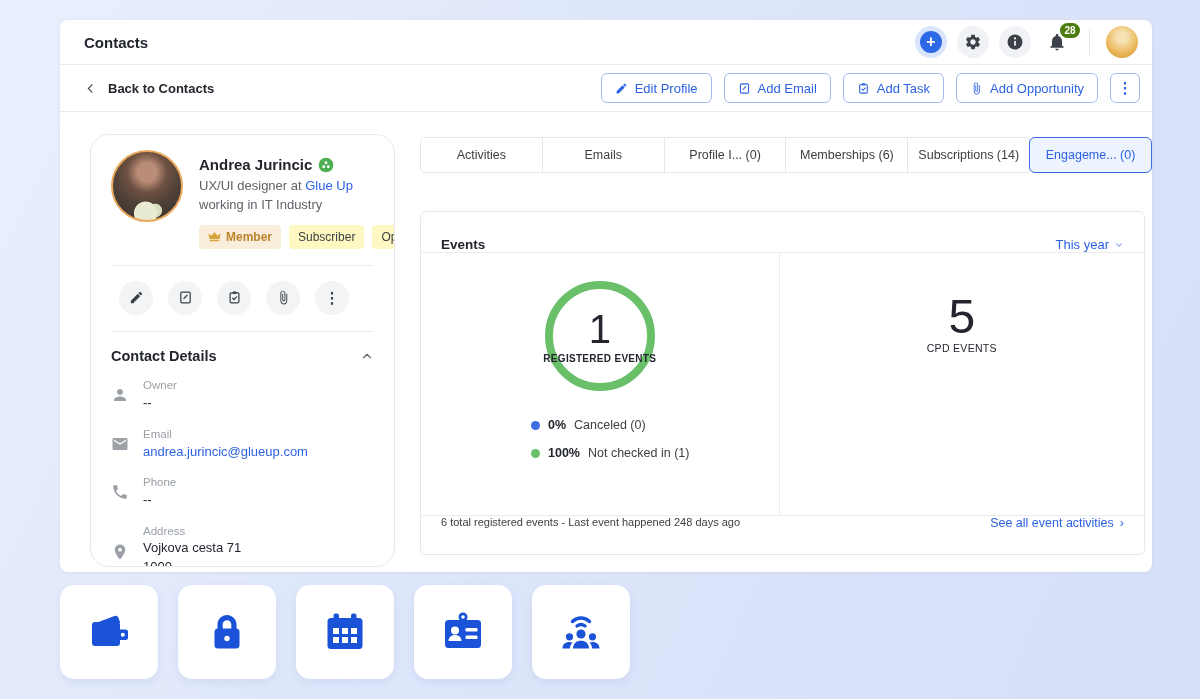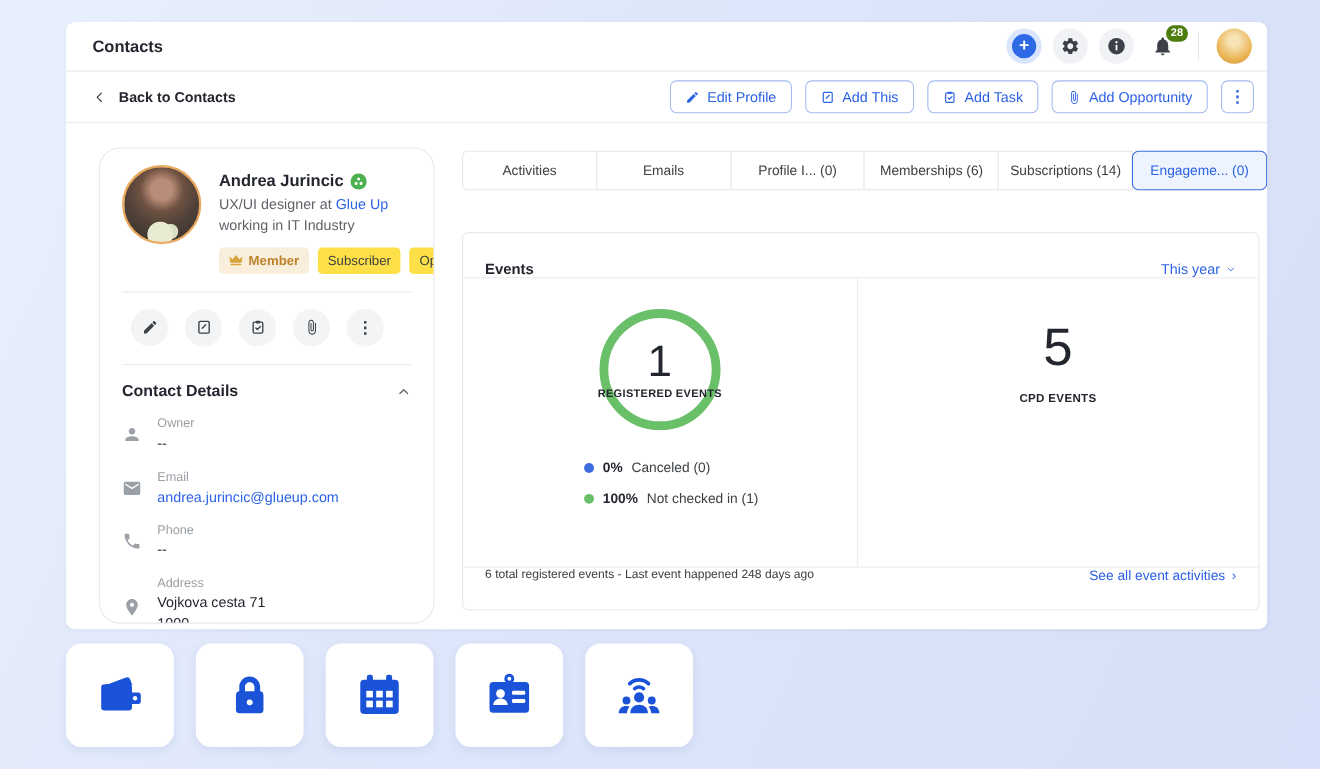--- a/index.html
+++ b/index.html
@@ -53,21 +53,21 @@
   .p-avatar { width:72px; height:72px; min-width:72px; border-radius:50%; border:2px solid #e9a95e; position:relative;
     background: radial-gradient(circle at 48% 90%, #e9ead2 0 16%, transparent 17%),
                 radial-gradient(circle at 62% 86%, #d9dec0 0 9%, transparent 10%),
                 radial-gradient(circle at 50% 30%, #b98d77 0 16%, #6e5142 34%, #4e4038 58%, #353029 100%); }
   .p-name-row { display:flex; align-items:center; gap:6px; margin-top:6px; }
   .p-name { font-size:15px; font-weight:bold; }
   .verified-svg { width:16px; height:16px; }
   .p-role { font-size:13px; color:#5f6368; line-height:1.45; margin-top:4px; }
   .link { color:#2c62e4; cursor:pointer; }
   .badges { display:flex; gap:8px; margin-top:10px; }
-  .pill { font-size:12px; padding:5px 9px; border-radius:4px; background:#fde047; color:#3c4043;
+  .pill { font-size:12px; padding:5px 9px; border-radius:4px; background:#fef9c3; color:#3c4043;
     display:inline-flex; align-items:center; gap:5px; white-space:nowrap; }
   .pill.member { background:#f8eedb; color:#bf832c; font-weight:bold; }
   .pill.member svg { width:13px; height:13px; fill:#d9a33c; }
   .hr { border-top:1px solid #ececf0; margin-top:16px; }
   .icon-row { margin-top:15px; display:flex; gap:15px; padding-left:8px; }
   .circle-btn { width:34px; height:34px; border-radius:50%; border:none; background:#f3f4f6;
     display:flex; align-items:center; justify-content:center; cursor:pointer; color:#3c4149; }
   .circle-btn svg { width:15px; height:15px; }
   .circle-btn.more { font-size:15px; font-weight:bold; color:#3c4149; }
   .cd-head { margin-top:16px; display:flex; align-items:center; justify-content:space-between; cursor:pointer; }
@@ -98,21 +98,21 @@
   .ring { width:110px; height:110px; border:8px solid #6abf69; border-radius:50%; margin:28px auto 0;
     display:flex; flex-direction:column; align-items:center; justify-content:center; }
   .ring-num { font-size:40px; line-height:1; }
   .ring-label { font-size:10px; font-weight:bold; letter-spacing:.3px; white-space:nowrap; margin-top:4px; }
   .legend { margin:27px 0 0 110px; display:flex; flex-direction:column; gap:14px; }
   .leg-item { display:flex; align-items:center; gap:8px; font-size:12.5px; color:#3c4043; }
   .dot { width:9px; height:9px; border-radius:50%; }
   .leg-pct { font-weight:bold; color:#23262e; }
   .ev-right { flex:1; display:flex; flex-direction:column; align-items:center; padding-top:40px; }
   .big-num { font-size:48px; line-height:1; }
-  .big-label { font-size:10.5px; font-weight:bold; letter-spacing:.3px; margin-top:15px; }
+  .big-label { font-size:10.5px; font-weight:normal; letter-spacing:.3px; margin-top:1px; }
   .ev-foot { height:39px; border-top:1px solid #ececf0; display:flex; align-items:flex-start;
     justify-content:space-between; padding:0 20px; }
   .foot-text { font-size:11px; color:#3c4043; }
   .foot-link { font-size:12.5px; color:#2c62e4; display:flex; align-items:center; gap:6px; cursor:pointer; }
   
   .dock { position:absolute; left:60px; top:585px; display:flex; gap:20px; }
   .tile { width:98px; height:94px; background:#fff; border-radius:14px; display:flex; align-items:center;
     justify-content:center; box-shadow:0 3px 8px rgba(40,70,140,.08); cursor:pointer; }
   .tile svg { width:48px; height:48px; fill:#1a53d8; }
   .tile svg .stroke { fill:none; stroke:#1a53d8; stroke-linecap:round; }
@@ -163,21 +163,21 @@
         <svg viewBox="0 0 24 24" fill="currentColor">
             <path d="M3 17.25V21h3.75L17.81 9.94l-3.75-3.75L3 17.25zM20.71 7.04c.39-.39.39-1.02 0-1.41l-2.34-2.34c-.39-.39-1.02-.39-1.41 0l-1.83 1.83 3.75 3.75 1.83-1.83z"></path>
           </svg>
         <span>Edit Profile</span>
       </button>
       <button class="btn">
         <svg viewBox="0 0 24 24">
             <rect x="4.5" y="3.5" width="15" height="17" rx="2" fill="none" stroke="currentColor" stroke-width="2"></rect>
             <path d="M14.5 8.5l-5 5" stroke="currentColor" stroke-width="2" fill="none" stroke-linecap="round"></path>
           </svg>
-        <span>Add This</span>
+        <span>Add Email</span>
       </button>
       <button class="btn">
         <svg viewBox="0 0 24 24">
             <rect x="5" y="4.5" width="14" height="16" rx="2" fill="none" stroke="currentColor" stroke-width="2"></rect>
             <rect x="9" y="2.5" width="6" height="4" rx="1" fill="currentColor"></rect>
             <path d="M9 13l2.2 2.2L15.5 11" fill="none" stroke="currentColor" stroke-width="2" stroke-linecap="round" stroke-linejoin="round"></path>
           </svg>
         <span>Add Task</span>
       </button>
       <button class="btn">

